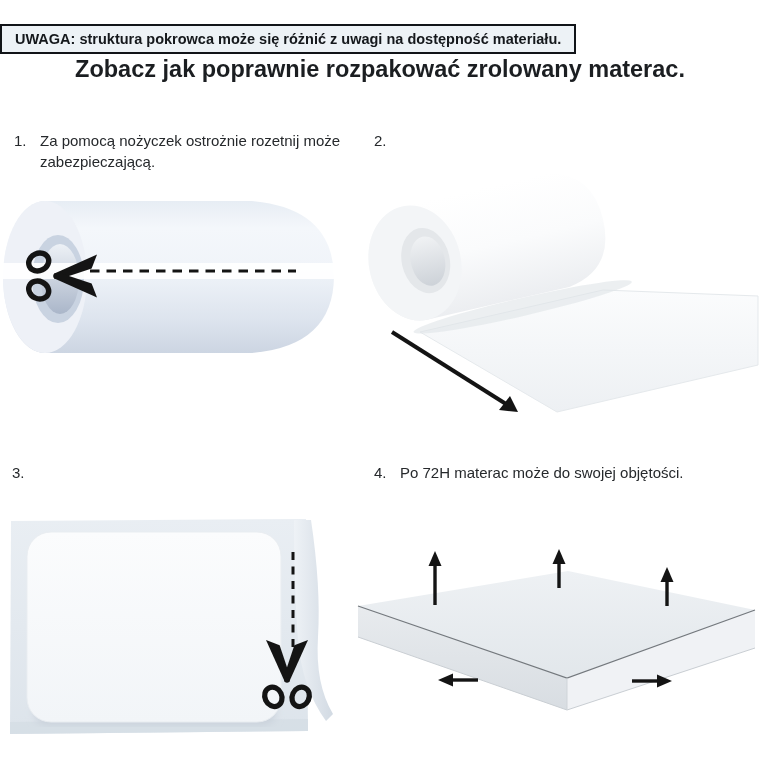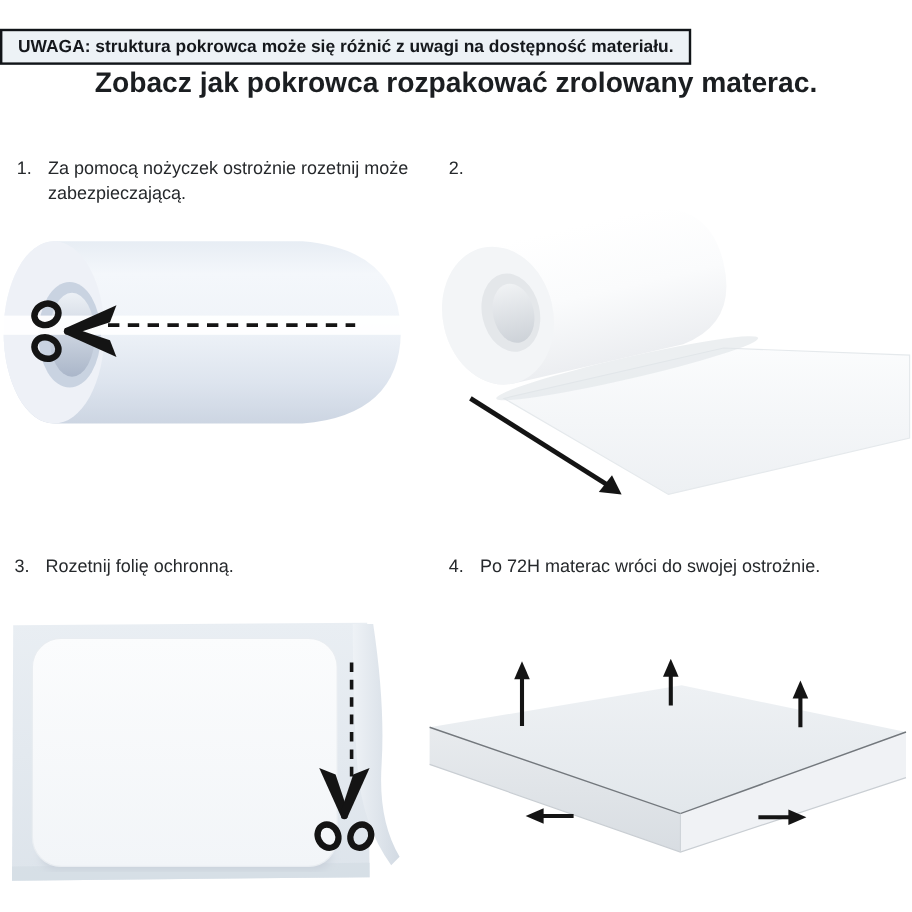--- a/index.html
+++ b/index.html
@@ -83,36 +83,35 @@
       <filter id="soft">
           <feGaussianBlur stdDeviation="4"></feGaussianBlur>
         </filter>
     </defs>
   </svg>
 
   <div class="banner-wrap">
     <div class="banner">UWAGA: struktura pokrowca może się różnić z uwagi na dostępność materiału.</div>
   </div>
 
-  <h1 class="title">Zobacz jak pokrowca rozpakować zrolowany materac.</h1>
+  <h1 class="title">Zobacz jak poprawnie rozpakować zrolowany materac.</h1>
 
   <div class="step" id="step1">
     <span class="num">1.</span>
     <span class="txt">Za pomocą nożyczek ostrożnie rozetnij może zabezpieczającą.</span>
   </div>
   <div class="step" id="step2">
     <span class="num">2.</span>
   </div>
   <div class="step" id="step3">
     <span class="num">3.</span>
-    <span class="txt">Rozetnij folię ochronną.</span>
   </div>
   <div class="step" id="step4">
     <span class="num">4.</span>
-    <span class="txt">Po 72H materac wróci do swojej ostrożnie.</span>
+    <span class="txt">Po 72H materac może do swojej objętości.</span>
   </div>
 
   <svg id="ill1" class="ill" width="360" height="206" viewBox="0 0 360 206">
     <g>
       <path d="M45 9 L252 9 Q333 16 334 85 Q333 154 252 161 L45 161 A42 76 0 0 1 45 9 Z" fill="url(#bodyGrad1)"></path>
       <ellipse cx="45" cy="85" rx="42" ry="76" fill="#eef1f7"></ellipse>
       <ellipse cx="58" cy="87" rx="26" ry="44" fill="#c9d3e1"></ellipse>
       <ellipse cx="60" cy="87" rx="19" ry="35" fill="url(#holeGrad1)"></ellipse>
     </g>
     <rect x="0" y="71" width="346" height="16" fill="#ffffff" opacity="0.92"></rect>

